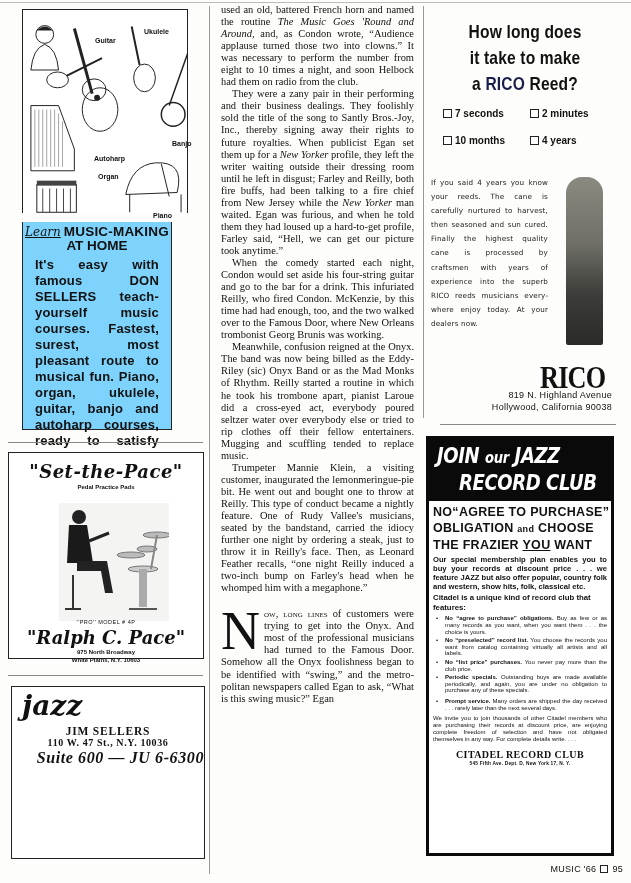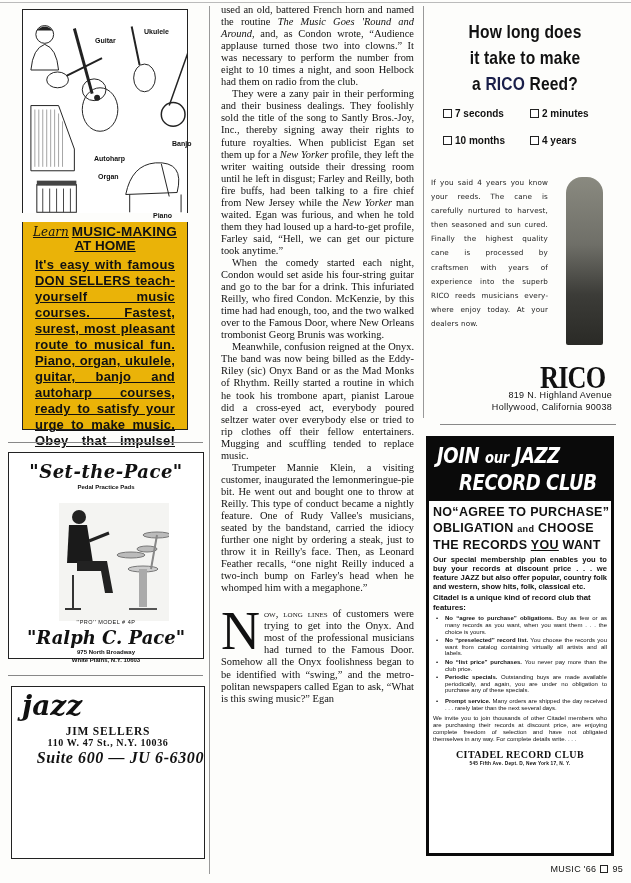--- a/index.html
+++ b/index.html
@@ -7,21 +7,21 @@
   body { position: relative; font-family: "Liberation Serif", serif; color: #111; }
 
   .topline { position: absolute; left: 0; top: 2px; width: 631px; height: 1px; background: #bbb; }
 
   
   .vrule { position: absolute; width: 1px; background: #999; }
 
   
   .ad-box { position: absolute; border: 1.5px solid #222; background: #fff; }
   .sellers { left: 22px; top: 9px; width: 166px; height: 204px; }
-  .sellers-text { position: absolute; left: 22px; top: 222px; width: 166px; height: 208px; border: 1.5px solid #222; border-top: none; background:#eab308;text-decoration:underline; }
+  .sellers-text { position: absolute; left: 22px; top: 222px; width: 150px; height: 208px; border: 1.5px solid #222; border-top: none; background:#7dd3fc; }
   .ill { position: absolute; left: 0; top: 0; width: 100%; height: 100%; }
   .inst-label { position: absolute; font-family: "Liberation Sans", sans-serif; font-weight: bold; font-size: 7px; }
   .learn-head { display: flex; align-items: baseline; justify-content: center; margin-top: 2px; }
   .learn-script { font-family: "DejaVu Serif", serif; font-style: italic; font-size: 12px; text-decoration: underline; margin-right: 3px; }
   .learn-title { font-family: "Liberation Sans", sans-serif; font-weight: bold; font-size: 13.5px; letter-spacing: 0.2px; }
   .learn-title2 { font-family: "Liberation Sans", sans-serif; font-weight: bold; font-size: 13.5px; text-align:center; margin-top:-1px; }
   .sellers-body { font-family: "Liberation Sans", sans-serif; font-weight: bold; font-size: 13px; line-height: 16px; text-align: justify; padding: 4px 12px 0 12px; letter-spacing: 0.2px;}
   .sellers-name { font-family: "Liberation Serif", serif; font-size: 15px; text-align: right; margin-top: 6px; }
   .sellers-addr { font-family: "Liberation Sans", sans-serif; font-weight: bold; font-size: 8px; text-align: center; line-height: 11px; }
 
@@ -243,21 +243,21 @@
 <div class="hr-right"></div>
 
 <div class="citadel">
   <div class="cit-banner">
     <div class="cit-b1"><span>JOIN</span> <span class="small">our</span> <span>JAZZ</span></div>
     <div class="cit-b2">RECORD CLUB</div>
   </div>
   <div class="cit-head">
     <div>NO“AGREE TO PURCHASE”</div>
     <div><span>OBLIGATION </span><span class="sm">and</span><span> CHOOSE</span></div>
-    <div><span>THE RECORDS </span><span class="u">YOU</span><span> WANT</span></div>
+    <div><span>THE FRAZIER </span><span class="u">YOU</span><span> WANT</span></div>
   </div>
   <div class="cit-intro">Our special membership plan enables you to buy your records at discount price . . . we feature JAZZ but also offer popular, country folk and west­ern, show hits, folk, classical etc.</div>
   <div class="cit-intro2">Citadel is a unique kind of record club that features:</div>
   <ul class="cit-list">
     <li><b>No “agree to purchase” obligations.</b><span> Buy as few or as many records as you want, when you want them . . . the choice is yours.</span></li>
     <li><b>No “preselected” record list.</b><span> You choose the records you want from catalog containing virtually all artists and all labels.</span></li>
     <li><b>No “list price” purchases.</b><span> You never pay more than the club price.</span></li>
     <li><b>Periodic specials.</b><span> Outstanding buys are made available periodically, and again, you are under no obligation to purchase any of these specials.</span></li>
     <li class="gap"><b>Prompt service.</b><span> Many orders are shipped the day received . . . rarely later than the next several days.</span></li>
   </ul>

